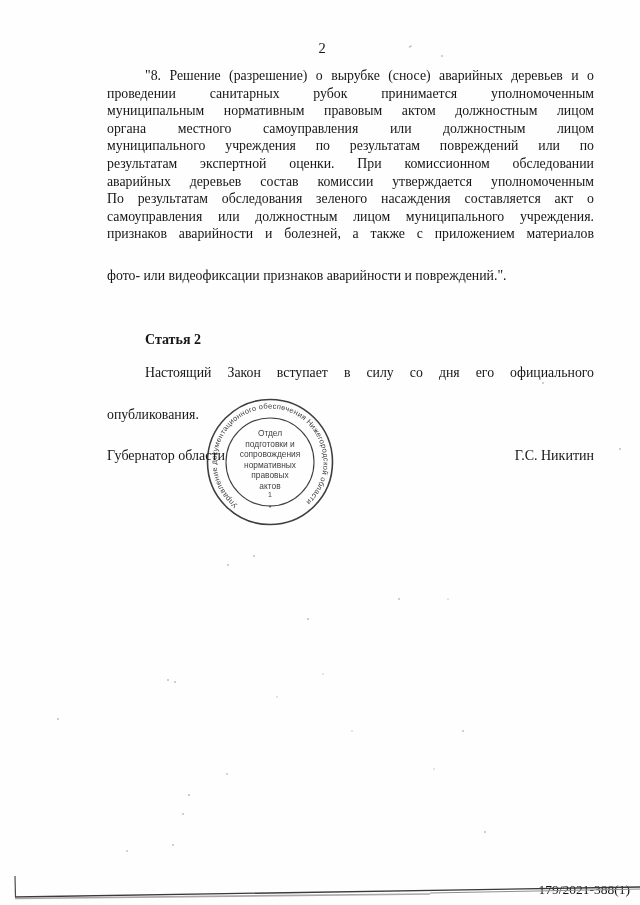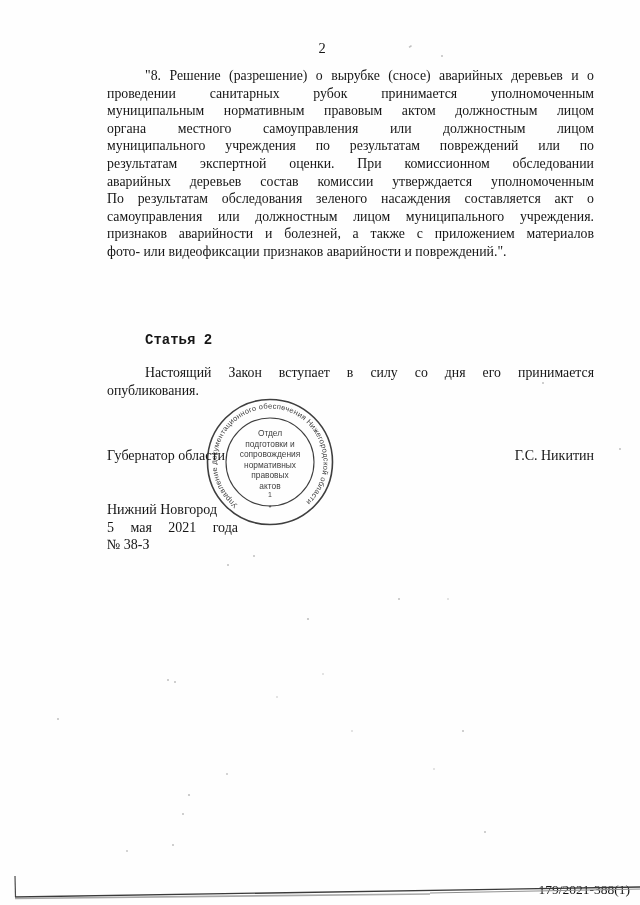--- a/index.html
+++ b/index.html
@@ -23,27 +23,26 @@
     position: absolute;
     left: 107px;
     width: 487px;
     font-size: 13.8px;
     line-height: 17.6px;
   }
   .p1 { top: 67px; }
   .p2 { top: 364px; }
   .tl { text-align: justify; text-align-last: justify; }
   .tl.first { text-indent: 38px; }
-  .tl.last { text-align-last: left; }
+  .tl.last { text-align-last: left; margin-top: 24px; }
   .article-heading {
     position: absolute;
     left: 145px; top: 332px;
     font-size: 14px;
     font-weight: bold;
-    font-family: Liberation Mono, monospace;
   }
   .sig-row {
     position: absolute;
     left: 107px; top: 448px; width: 487px;
     display: flex;
     justify-content: space-between;
     font-size: 14px;
   }
   .issuance {
     position: absolute;
@@ -109,34 +108,29 @@
     <div class="tl">аварийных деревьев состав комиссии утверждается уполномоченным</div>
     <div class="tl">По результатам обследования зеленого насаждения составляется акт о</div>
     <div class="tl">самоуправления или должностным лицом муниципального учреждения.</div>
     <div class="tl">признаков аварийности и болезней, а также с приложением материалов</div>
     <div class="tl last">фото- или видеофиксации признаков аварийности и повреждений.".</div>
   </div>
 
   <div class="article-heading">Статья 2</div>
 
   <div class="para p2">
-    <div class="tl first">Настоящий Закон вступает в силу со дня его принимается</div>
+    <div class="tl first">Настоящий Закон вступает в силу со дня его официального</div>
     <div class="tl last">опубликования.</div>
   </div>
 
   <div class="sig-row">
     <span>Губернатор области</span>
     <span>Г.С. Никитин</span>
   </div>
 
-  <div class="issuance">
-    <div>Нижний Новгород</div>
-    <div class="date-just">5 мая 2021 года</div>
-    <div>№ 38-З</div>
-  </div>
 
   <div class="stamp">
     <svg width="132" height="132" viewBox="0 0 132 132">
       <circle cx="66" cy="66" r="62.5" fill="none" stroke="#2f2f2f" stroke-width="1.6"></circle>
       <circle cx="66" cy="66" r="44" fill="none" stroke="#2f2f2f" stroke-width="1.1"></circle>
       <path id="ringPath" d="M 33.8 108.7 A 53.5 53.5 0 1 1 98.2 108.7" fill="none" stroke="none"></path>
       <g fill="#2f2f2f">
         <text class="ring-text">
           <textPath href="#ringPath" startOffset="0" textLength="262" lengthAdjust="spacingAndGlyphs">Управление документационного обеспечения Нижегородской области</textPath>
         </text>

